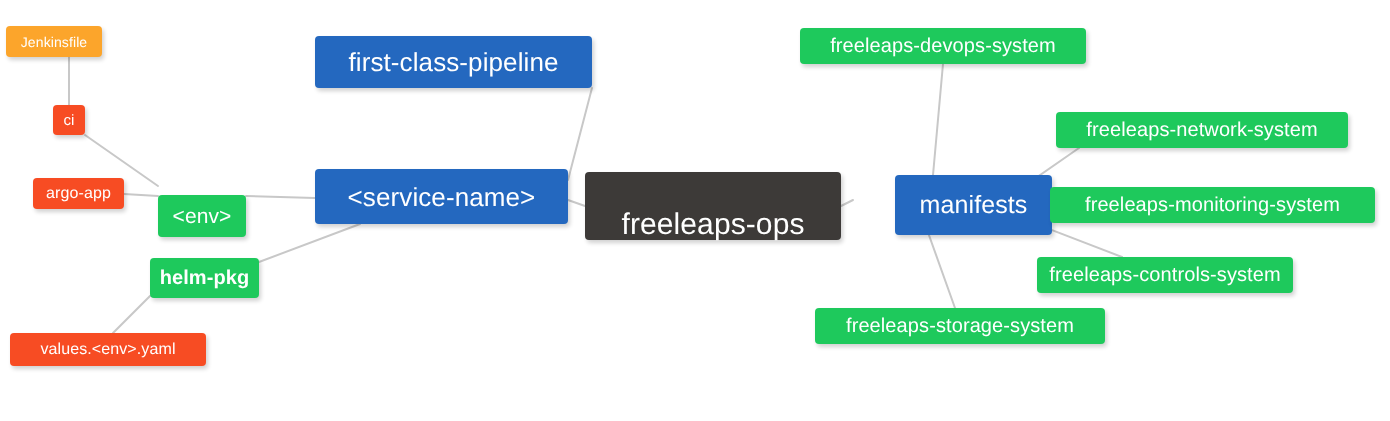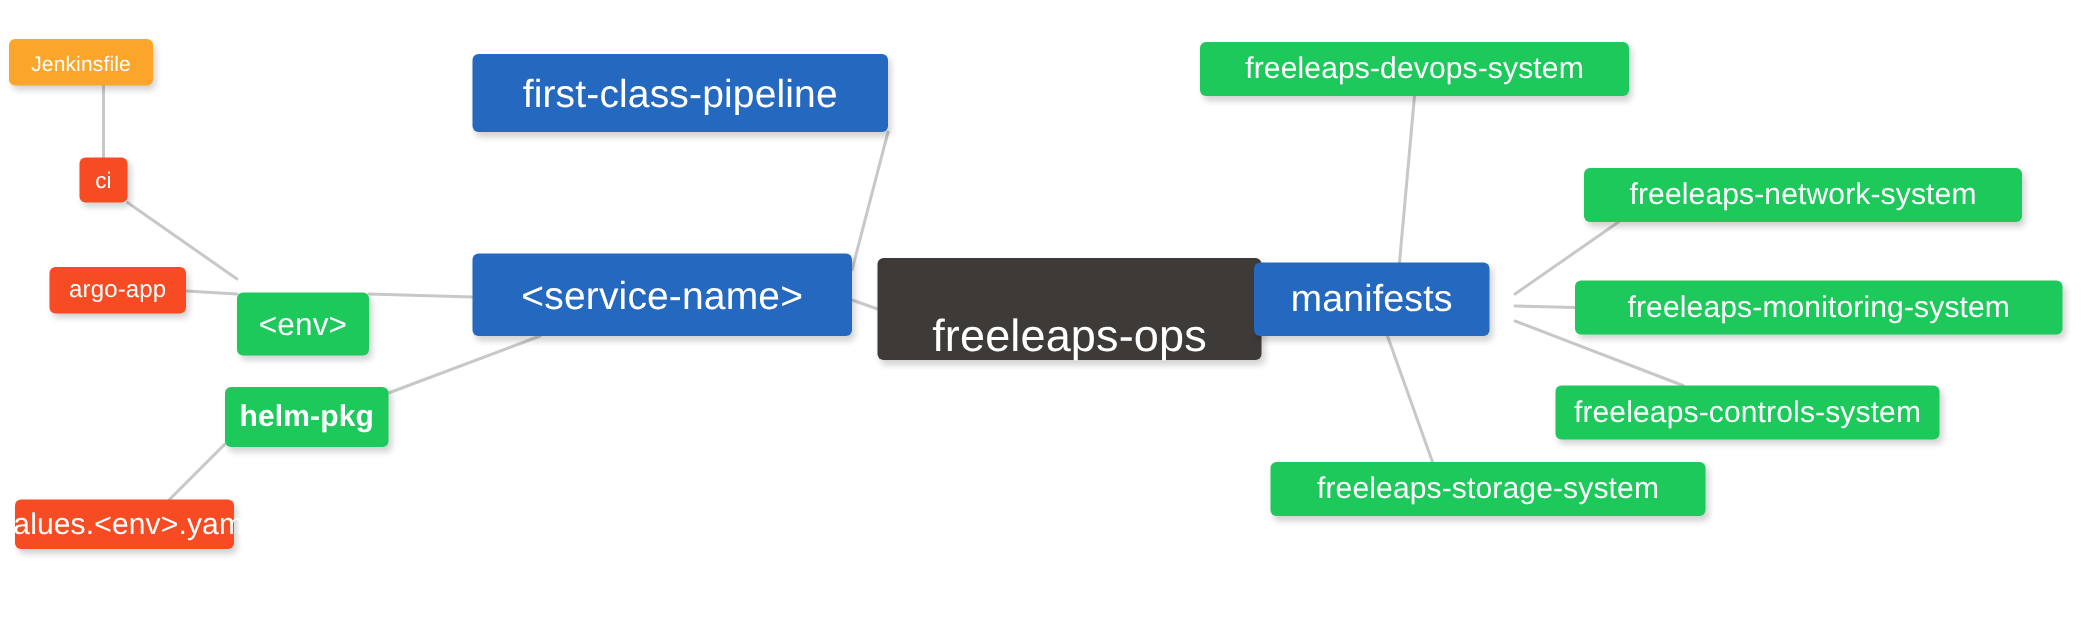--- a/index.html
+++ b/index.html
@@ -66,53 +66,53 @@
       <line x1="1010" y1="214" x2="1122" y2="257" stroke="#c8c8c8" stroke-width="2" stroke-linecap="round"></line>
       <line x1="925" y1="224" x2="955" y2="308" stroke="#c8c8c8" stroke-width="2" stroke-linecap="round"></line>
     </svg>
   <div id="node-layer">
       <div class="node node-root" style="left: 585px; top: 172px; width: 256px; height: 68px; font-size: 30px; align-items: flex-end;">
         <span>freeleaps-ops</span>
       </div>
       <div class="node node-blue" style="left: 315px; top: 169px; width: 253px; height: 55px; font-size: 26px;">
         <span>&lt;service-name&gt;</span>
       </div>
-      <div class="node node-blue" style="left: 836px; top: 175px; width: 157px; height: 49px; font-size: 25px;">
+      <div class="node node-blue" style="left: 895px; top: 175px; width: 157px; height: 60px; font-size: 25px;">
         <span>manifests</span>
       </div>
       <div class="node node-blue" style="left: 315px; top: 36px; width: 277px; height: 52px; font-size: 26px;">
         <span>first-class-pipeline</span>
       </div>
       <div class="node node-green" style="left: 158px; top: 175px; width: 88px; height: 42px; font-size: 21px; margin-top: 20px;">
         <span>&lt;env&gt;</span>
       </div>
       <div class="node node-green" style="left: 150px; top: 258px; width: 109px; height: 40px; font-size: 20px; font-weight: bold;">
         <span>helm-pkg</span>
       </div>
       <div class="node node-red" style="left: 53px; top: 105px; width: 32px; height: 30px; font-size: 15px;">
         <span>ci</span>
       </div>
       <div class="node node-red" style="left: 33px; top: 178px; width: 91px; height: 31px; font-size: 16px;">
         <span>argo-app</span>
       </div>
-      <div class="node node-red" style="left: 10px; top: 333px; width: 146px; height: 33px; font-size: 20px;">
+      <div class="node node-red" style="left: 10px; top: 333px; width: 196px; height: 33px; font-size: 16px;">
         <span>values.&lt;env&gt;.yaml</span>
       </div>
       <div class="node node-orange" style="left: 6px; top: 26px; width: 96px; height: 31px; font-size: 14px;">
         <span>Jenkinsfile</span>
       </div>
       <div class="node node-green" style="left: 800px; top: 28px; width: 286px; height: 36px; font-size: 20px; justify-content: center;">
         <span>freeleaps-devops-system</span>
       </div>
       <div class="node node-green" style="left: 1056px; top: 112px; width: 292px; height: 36px; font-size: 20px;">
         <span>freeleaps-network-system</span>
       </div>
       <div class="node node-green" style="left: 1050px; top: 187px; width: 325px; height: 36px; font-size: 20px;">
         <span>freeleaps-monitoring-system</span>
       </div>
       <div class="node node-green" style="left: 1037px; top: 257px; width: 256px; height: 36px; font-size: 20px;">
         <span>freeleaps-controls-system</span>
       </div>
-      <div class="node node-green" style="left: 815px; top: 308px; width: 290px; height: 36px; font-size: 20px; margin-left: 32px;">
+      <div class="node node-green" style="left: 815px; top: 308px; width: 290px; height: 36px; font-size: 20px;">
         <span>freeleaps-storage-system</span>
       </div>
     </div>
 </div>
 
 </body></html>

